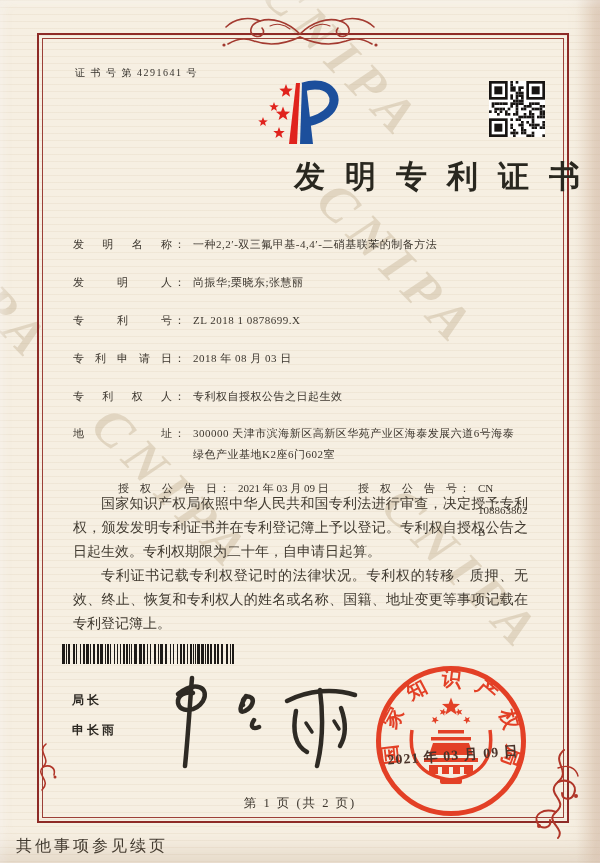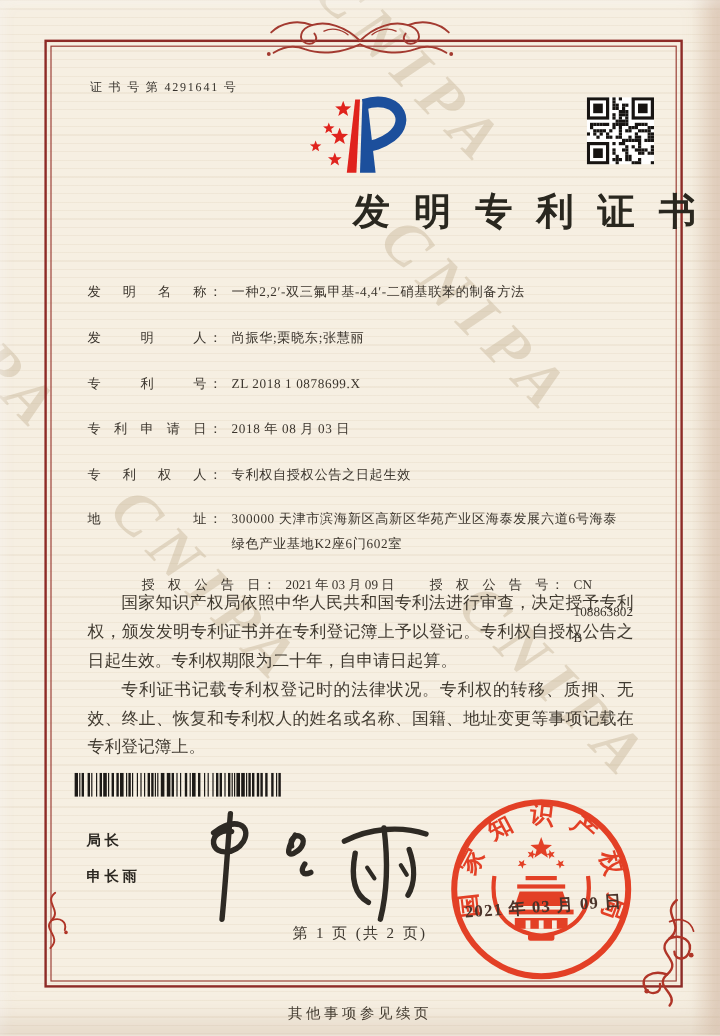--- a/index.html
+++ b/index.html
@@ -35,22 +35,22 @@
   .paras{left:73px;top:492px;width:455px;font-size:14px;line-height:24px;text-align:justify;color:#403a30;}
   .paras p{margin:0;text-indent:2em;}
   .barcode{left:62px;top:644px;width:178px;height:20px;}
   .signer{left:72px;font-family:"Liberation Sans","DejaVu Sans",sans-serif;
           font-size:12px;letter-spacing:3px;color:#2c2822;font-weight:bold;}
   .signer.t1{top:692px;} .signer.t2{top:722px;}
   .sig{left:150px;top:666px;width:215px;height:108px;}
   .seal{left:372px;top:662px;width:158px;height:158px;opacity:0.93;}
   .seal-date{left:374px;top:747px;width:158px;text-align:center;font-size:14px;font-weight:bold;
              color:#4a332a;letter-spacing:1px;transform:rotate(-4deg);}
-  .page-num{left:0;right:0;top:770px;text-align:center;font-size:12.5px;letter-spacing:2px;color:#3c362e;}
-  .footer-note{left:0;right:0;top:836px;text-align:center;font-size:12px;letter-spacing:3px;color:#403a30;}
+  .page-num{left:0;right:0;top:795px;text-align:center;font-size:12.5px;letter-spacing:2px;color:#3c362e;}
+  .footer-note{left:0;right:0;top:836px;text-align:left;font-size:16px;letter-spacing:3px;color:#403a30;padding-left:16px;}
   .wm{position:absolute;font-style:italic;font-weight:bold;font-size:52px;letter-spacing:10px;
       color:rgba(186,166,132,0.35);transform:rotate(46deg);white-space:nowrap;pointer-events:none;}
   .orn{pointer-events:none;}
   svg{display:block;}
 </style>
 </head>
 <body>
 
 <div class="page">
 

